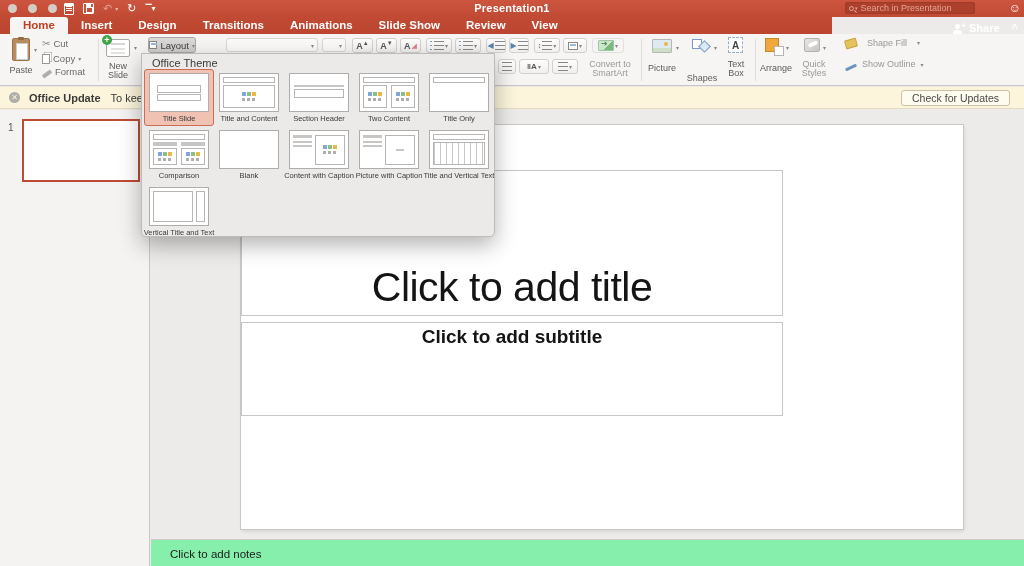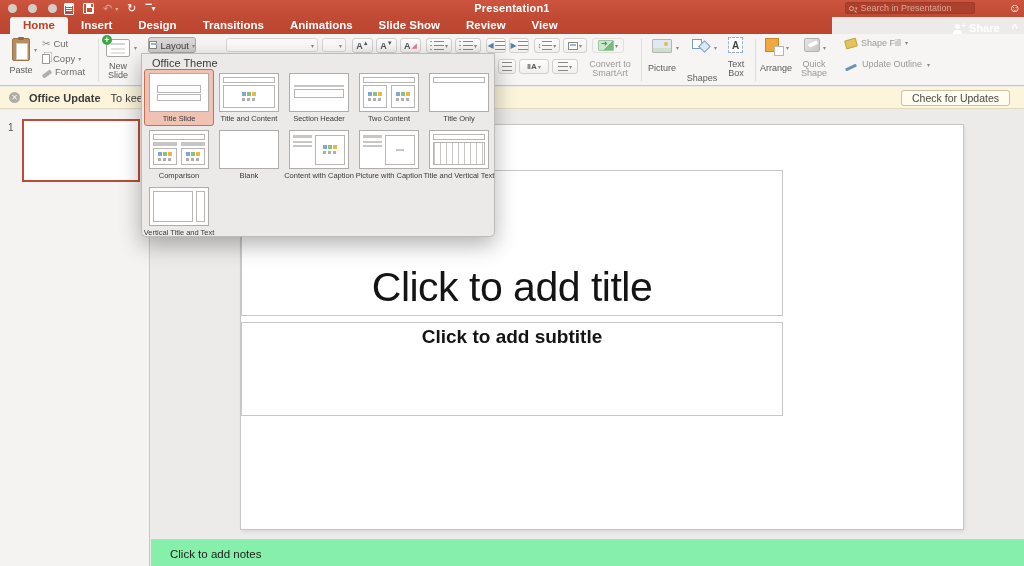--- a/index.html
+++ b/index.html
@@ -303,30 +303,30 @@
     <div class="rlabel" style="left:722px;top:26px;width:28px">Text Box</div>
 
     <div class="vdiv" style="left:755px"></div>
 
     <div class="arrange-ic" style="position:absolute;left:765px;top:4px"></div>
     <span class="ddv" style="position:absolute;left:786px;top:10px">▾</span>
     <div class="rlabel" style="left:758px;top:30px;width:36px">Arrange</div>
 
     <div class="qstyle-ic" style="position:absolute;left:804px;top:4px"></div>
     <span class="ddv" style="position:absolute;left:823px;top:10px">▾</span>
-    <div class="rlabel dimlbl" style="left:796px;top:26px;width:36px">Quick Shape</div>
-
-    <div style="position:absolute;left:845px;top:5px;display:flex;align-items:flex-start;gap:4px">
+    <div class="rlabel dimlbl" style="left:796px;top:26px;width:36px">Quick Styles</div>
+
+    <div style="position:absolute;left:845px;top:5px;display:flex;align-items:flex-start;gap:10px">
       <span class="fill-ic"></span>
       <span class="rlabel dimlbl" style="position:static">Shape Fill</span>
         <span class="ddv">▾</span>
     </div>
     <div style="position:absolute;left:845px;top:26px;display:flex;align-items:center;gap:5px">
       <span class="outline-ic"></span>
-      <span class="rlabel dimlbl" style="position:static">Update Outline</span>
+      <span class="rlabel dimlbl" style="position:static">Show Outline</span>
         <span class="ddv">▾</span>
     </div>
 
     <div class="rbtn" style="left:498px;top:25px;width:18px">
         <span class="ic-lines"></span>
       </div>
     <div class="rbtn" style="left:519px;top:25px;width:30px">
         <span class="ga" style="font-size:8px">‖A</span>
         <span class="ddv">▾</span>
       </div>

